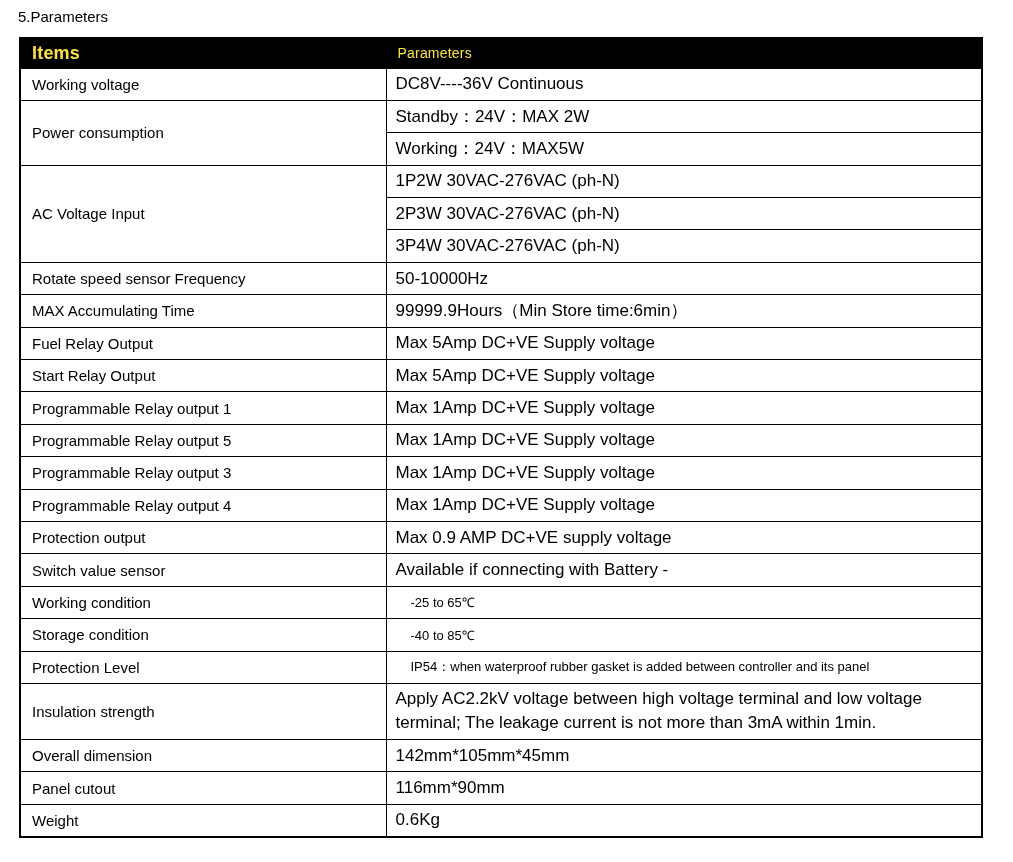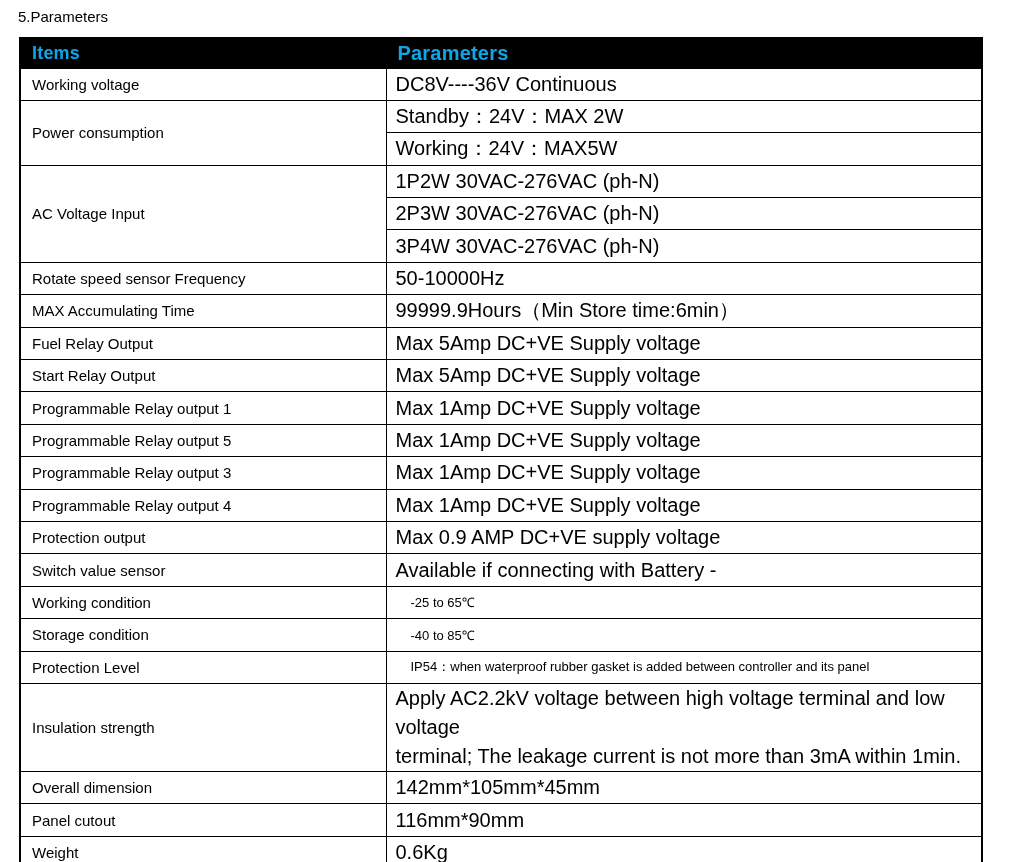--- a/index.html
+++ b/index.html
@@ -36,41 +36,41 @@
   table.spec-table, table.spec-table td, table.spec-table th {
     border: 1px solid #000000;
   }
   table.spec-table {
     border: 2px solid #000000;
   }
   col.col-items { width: 366px; }
   col.col-params { width: 596px; }
   tr.header-row th {
     background: #000000;
-    color: #0ea5e9;
+    color: #fde047;
     text-align: left;
     vertical-align: middle;
     height: 30px;
     padding: 0 0 0 11px;
     border-color: #000000;
   }
   th.items-header { font-size: 18px; font-weight: 700; letter-spacing: 0.2px; }
-  th.params-header { font-size: 20px; font-weight: 700; letter-spacing: 0.2px; padding-left: 9px; }
+  th.params-header { font-size: 14px; font-weight: 400; letter-spacing: 0.2px; padding-left: 9px; }
   td.item-cell {
     height: 32.4px;
     padding: 0 8px 0 11px;
     font-size: 15px;
     vertical-align: middle;
     background: #ffffff;
     margin-top: 24px;
   }
   td.value-cell {
     height: 32.4px;
     padding: 0 8px 0 9px;
-    font-size: 20px;
+    font-size: 17px;
     vertical-align: middle;
     background: #ffffff;
     white-space: pre-line;
   }
   td.value-cell.small { font-size: 13px; padding-left: 24px; }
   td.value-cell.tall { height: 56px; line-height: 1.45; }
 </style>
 </head>
 <body>
 

